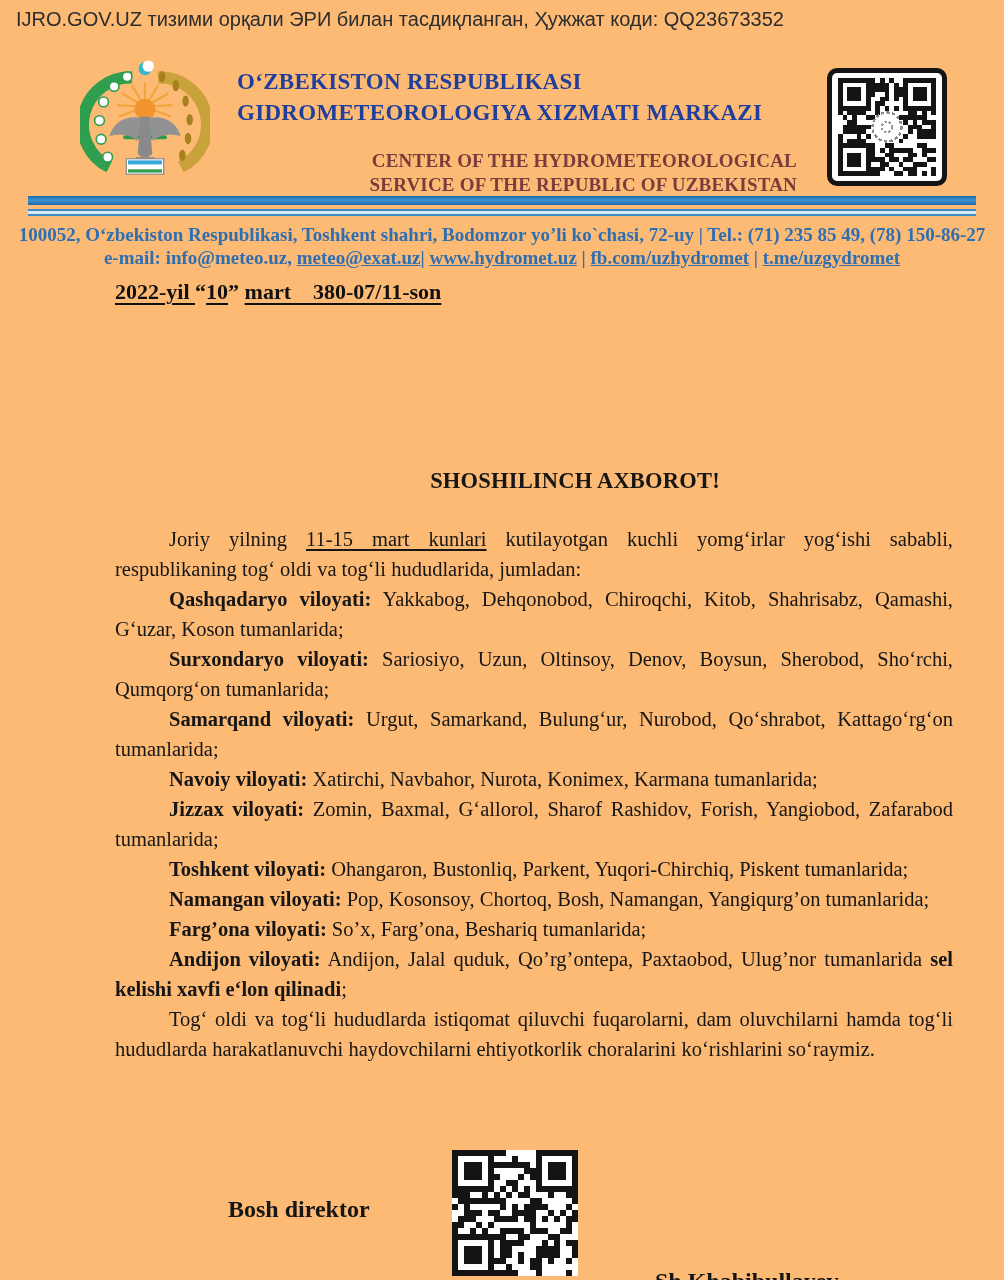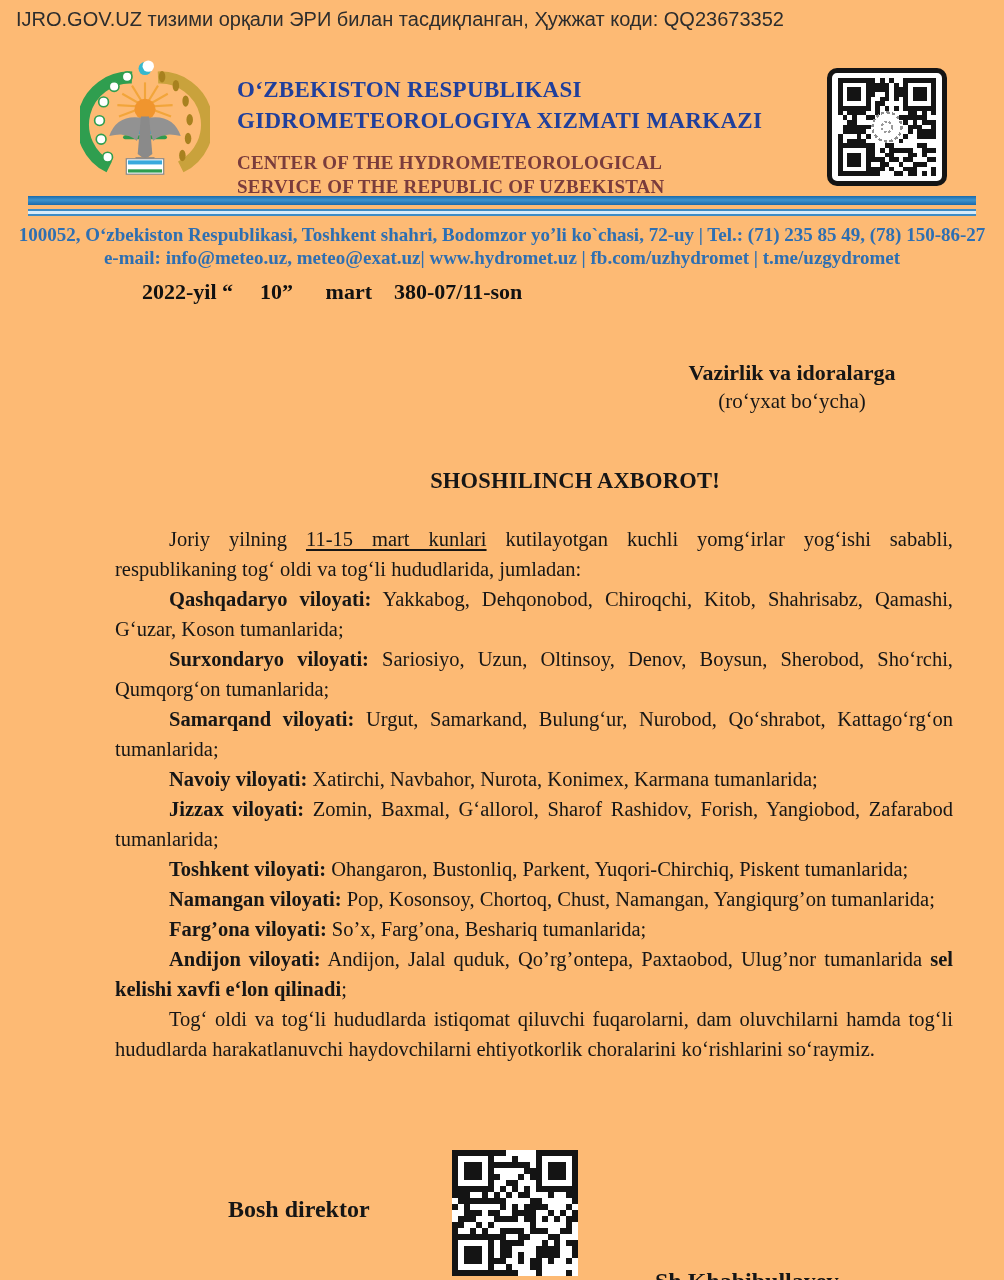--- a/index.html
+++ b/index.html
@@ -6,40 +6,40 @@
   .page{
     position:relative; width:1004px; height:1280px; background:#fdba74;
     font-family:"Liberation Serif", serif; color:#161616; overflow:hidden;
   }
   .verification{
     position:absolute; left:16px; top:8px; width:980px;
     font-family:"Liberation Sans", sans-serif; font-size:20px; color:#2d2d2d;
   }
   
   .emblem{position:absolute; left:80px; top:57px; width:130px; height:132px;}
-  .org-block{position:absolute; left:237px; top:74px; width:560px;}
+  .org-block{position:absolute; left:237px; top:66px; width:560px;}
   .org-uz{font-size:23px; font-weight:bold; color:#203f9c; line-height:31px; letter-spacing:.3px;}
-  .org-en{margin-top:15px; font-size:19px; font-weight:bold; color:#7a3c3c; line-height:24px; letter-spacing:.2px;}
+  .org-en{margin-top:21px; font-size:19px; font-weight:bold; color:#7a3c3c; line-height:24px; letter-spacing:.2px;text-align:right;}
   .qr-top{
     position:absolute; left:827px; top:68px; width:100px; height:98px;
     border:5px solid #141414; border-radius:10px; padding:5px; background:#fff;
   }
   .qr-top svg, .qr-bottom svg{display:block; width:100%; height:100%;}
   
   .rule1{position:absolute; left:28px; top:196px; width:948px; height:9px;
     background:linear-gradient(#1a6aab,#3f93cc 45%,#1a6aab);}
   .rule2{position:absolute; left:28px; top:209px; width:948px; height:7px;
     background:#d9ebf8; border-top:2px solid #3f8cc4; border-bottom:2px solid #3f8cc4; box-sizing:border-box;}
   
   .contact{position:absolute; left:0; top:223px; width:1004px; text-align:center;
     color:#2e6fb2; font-size:19px; font-weight:bold; line-height:23px;}
-  .contact .u{}
+  .contact .u{text-decoration:underline;}
   
   .reference{position:absolute; left:115px; top:279px; font-size:22px; font-weight:bold; color:#111;}
-  .reference .u{text-decoration-thickness:2px; text-underline-offset:4px;margin-left:27px;}
+  .reference .u{text-decoration:underline; text-decoration-thickness:2px; text-underline-offset:4px;}
   
   .addressee{position:absolute; left:637px; top:358px; width:310px; text-align:center;}
   .addressee-line1{font-size:22px; font-weight:bold; line-height:29px;}
   .addressee-line2{font-size:21px; line-height:29px;}
   
   .doc-title{position:absolute; left:150px; top:468px; width:850px; text-align:center;
     font-size:22.5px; font-weight:bold; letter-spacing:.2px;}
   
   .body-text{position:absolute; left:115px; top:524px; width:838px;
     font-size:20.5px; line-height:30px; text-align:justify;}
@@ -374,36 +374,32 @@
   <div class="rule1"></div>
   <div class="rule2"></div>
 
   <div class="contact">
     <div>100052, O‘zbekiston Respublikasi, Toshkent shahri, Bodomzor yo’li ko`chasi, 72-uy | Tel.: (71) 235 85 49, (78) 150-86-27</div>
     <div><span>e-mail: info@meteo.uz, </span><span class="u">meteo@exat.uz</span><span>| </span><span class="u">www.hydromet.uz</span><span> | </span><span class="u">fb.com/uzhydromet</span><span> | </span><span class="u">t.me/uzgydromet</span></div>
   </div>
 
   <div class="reference"><span class="u">2022-yil </span><span>“</span><span class="u">10</span><span>” </span><span class="u">mart&nbsp;&nbsp;&nbsp;&nbsp;380-07/11-son</span></div>
 
-  <div class="addressee">
-    <div class="addressee-line1">Vazirlik va idoralarga</div>
-    <div class="addressee-line2">(ro‘yxat bo‘ycha)</div>
-  </div>
 
   <div class="doc-title">SHOSHILINCH AXBOROT!</div>
 
   <div class="body-text" id="body-text">
       <p><span>Joriy yilning </span><span class="u">11-15 mart kunlari</span><span> kutilayotgan kuchli yomg‘irlar yog‘ishi sababli, respublikaning tog‘ oldi va tog‘li hududlarida, jumladan:</span></p>
       <p><span class="b">Qashqadaryo viloyati:</span><span> Yakkabog, Dehqonobod, Chiroqchi, Kitob, Shahrisabz, Qamashi, G‘uzar, Koson tumanlarida;</span></p>
       <p><span class="b">Surxondaryo viloyati:</span><span> Sariosiyo, Uzun, Oltinsoy, Denov, Boysun, Sherobod, Sho‘rchi, Qumqorg‘on tumanlarida;</span></p>
       <p><span class="b">Samarqand viloyati:</span><span> Urgut, Samarkand, Bulung‘ur, Nurobod, Qo‘shrabot, Kattago‘rg‘on tumanlarida;</span></p>
       <p><span class="b">Navoiy viloyati:</span><span> Xatirchi, Navbahor, Nurota, Konimex, Karmana tumanlarida;</span></p>
       <p><span class="b">Jizzax viloyati:</span><span> Zomin, Baxmal, G‘allorol, Sharof Rashidov, Forish, Yangiobod, Zafarabod tumanlarida;</span></p>
       <p><span class="b">Toshkent viloyati:</span><span> Ohangaron, Bustonliq, Parkent, Yuqori-Chirchiq, Piskent tumanlarida;</span></p>
-      <p><span class="b">Namangan viloyati:</span><span> Pop, Kosonsoy, Chortoq, Chust, Namangan, Yangiqurg’on tumanlarida;</span></p>
+      <p><span class="b">Namangan viloyati:</span><span> Pop, Kosonsoy, Chortoq, Bosh, Namangan, Yangiqurg’on tumanlarida;</span></p>
       <p><span class="b">Farg’ona viloyati:</span><span> So’x, Farg’ona, Beshariq tumanlarida;</span></p>
       <p><span class="b">Andijon viloyati:</span><span> Andijon, Jalal quduk, Qo’rg’ontepa, Paxtaobod, Ulug’nor tumanlarida </span><span class="b">sel kelishi xavfi e‘lon qilinadi</span><span>;</span></p>
       <p><span>Tog‘ oldi va tog‘li hududlarda istiqomat qiluvchi fuqarolarni, dam oluvchilarni hamda tog‘li hududlarda harakatlanuvchi haydovchilarni ehtiyotkorlik choralarini ko‘rishlarini so‘raymiz.</span></p>
     </div>
 
   <div class="sig-position">Bosh direktor</div>
   <div class="qr-bottom">
       <svg viewBox="0 0 21 21" shape-rendering="crispEdges">
         <rect x="0" y="0" width="1" height="1" fill="#141414"></rect>
         <rect x="1" y="0" width="1" height="1" fill="#141414"></rect>

